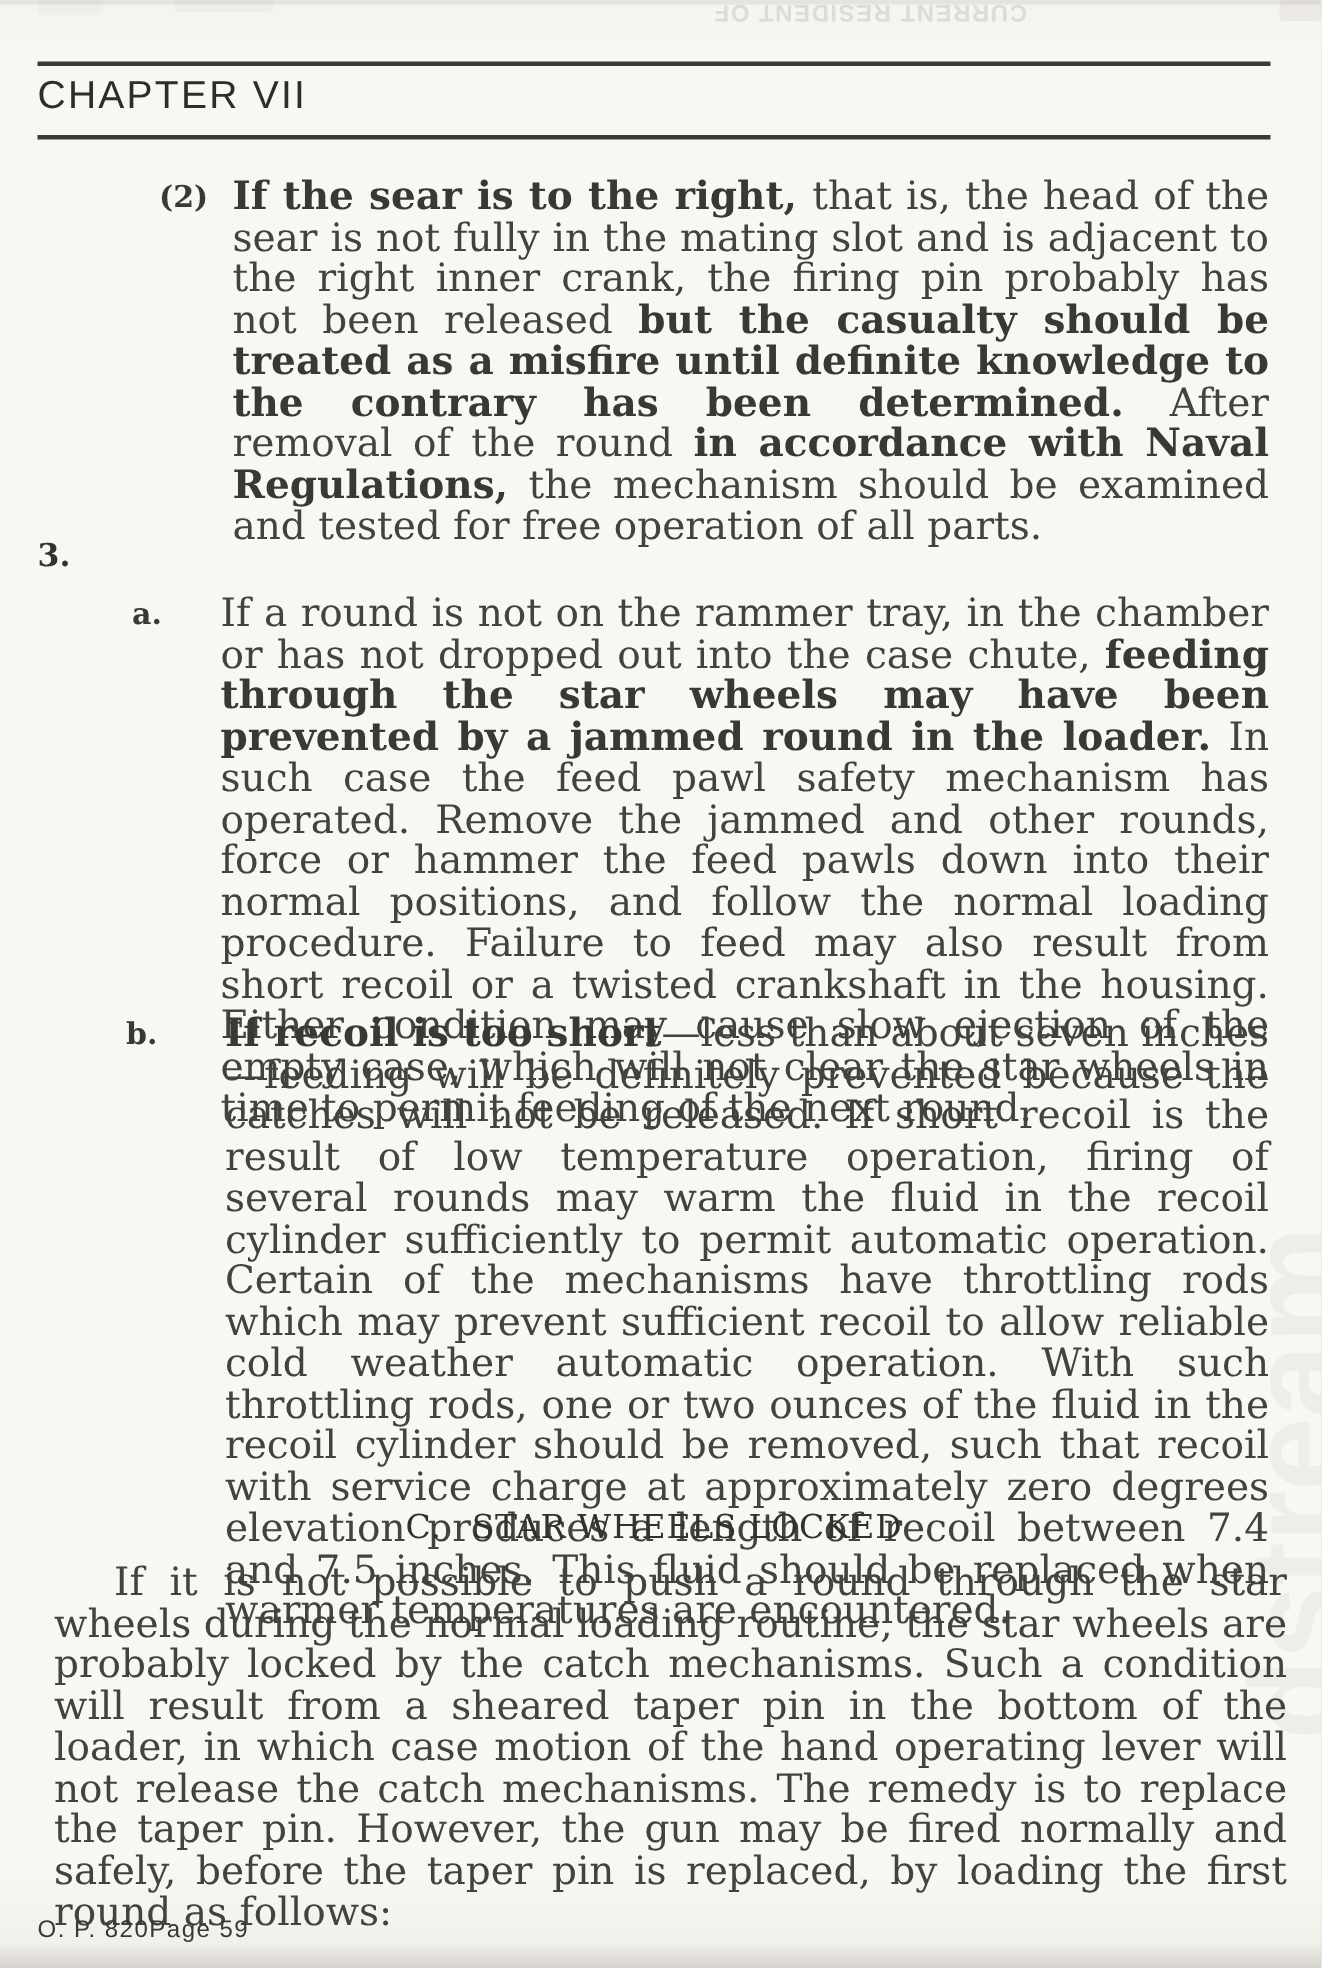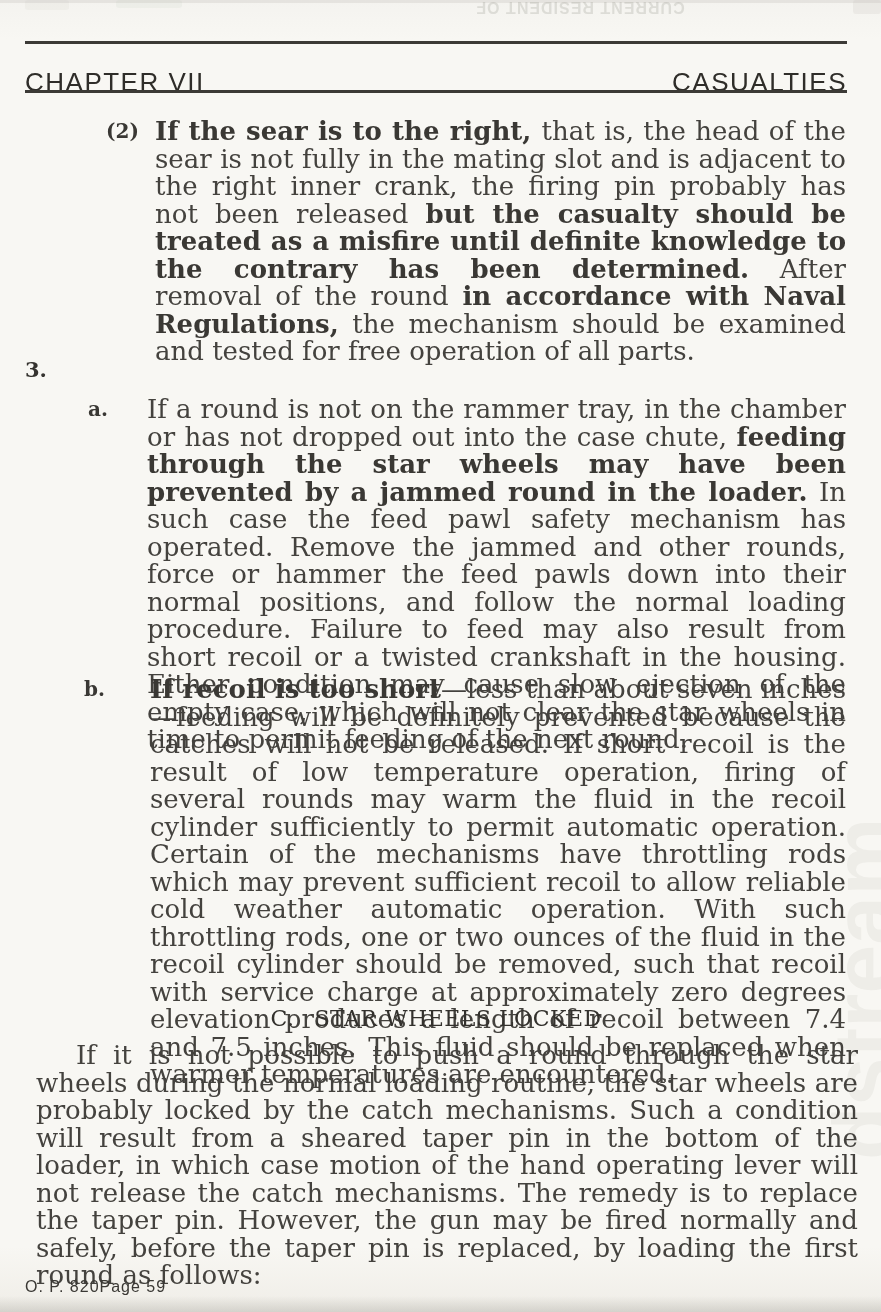--- a/index.html
+++ b/index.html
@@ -10,21 +10,21 @@
     background:linear-gradient(180deg,#f4f3ef 0%,#f8f7f3 3%,#f8f7f3 95%,#efede7 100%);
     overflow:hidden;
     font-family:"DejaVu Serif", serif;
     color:#44423e;
   }
   
   .rule{position:absolute;left:25px;width:822px;background:#3c3a36;}
   .rule.top{top:41px;height:3px;}
   .rule.mid{top:90px;height:3px;}
   .hdr{
-    position:absolute;top:67px;left:25px;width:822px;
+    position:absolute;top:48px;left:25px;width:822px;
     display:flex;justify-content:space-between;align-items:baseline;
     font-family:"Liberation Sans", sans-serif;
     font-size:26px;color:#2f2d29;letter-spacing:1.5px;
   }
   
   .b{font-weight:bold;color:#3a3834;}
   .para{ text-align:justify; font-size:26px; line-height:27.5px; }
   .hang{position:absolute;display:flex;}
   .hang .num{flex:0 0 auto;font-size:20px;line-height:27.5px;}
   .item2{top:118px;left:106px;width:740px;}
@@ -94,21 +94,20 @@
   <div class="smudge sm1"></div>
   <div class="smudge sm2"></div>
   <div class="smudge sm3"></div>
   <div class="ghost-top">CURRENT RESIDENT OF</div>
   <div class="ghost-side">dstream</div>
   <div class="edge-bottom"></div>
 
   <div class="rule top"></div>
   <div class="hdr">
     <span>CHAPTER VII</span>
-    <span>CASUALTIES</span>
   </div>
   <div class="rule mid"></div>
 
   <div class="hang item2">
     <span class="num b">(2)</span>
     <div class="para"><span class="b">If the sear is to the right, </span><span>that is, the head of the sear is not fully in the mating slot and is adjacent to the right inner crank, the firing pin probably has not been released </span><span class="b">but the casualty should be treated as a misfire until definite knowledge to the contrary has been determined.</span><span> After removal of the round </span><span class="b">in accordance with Naval Regulations,</span><span> the mechanism should be examined and tested for free operation of all parts.</span></div>
   </div>
 
   <div class="sec3">
     <span class="num">3.</span>

